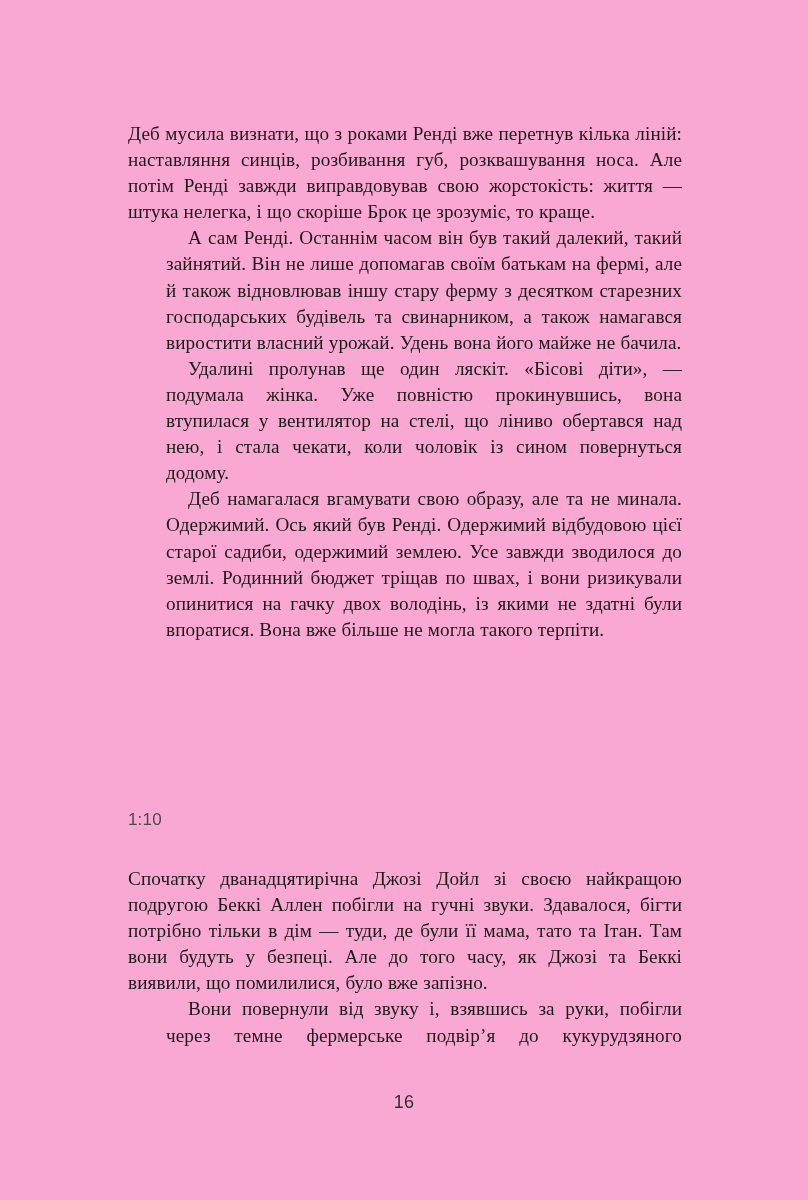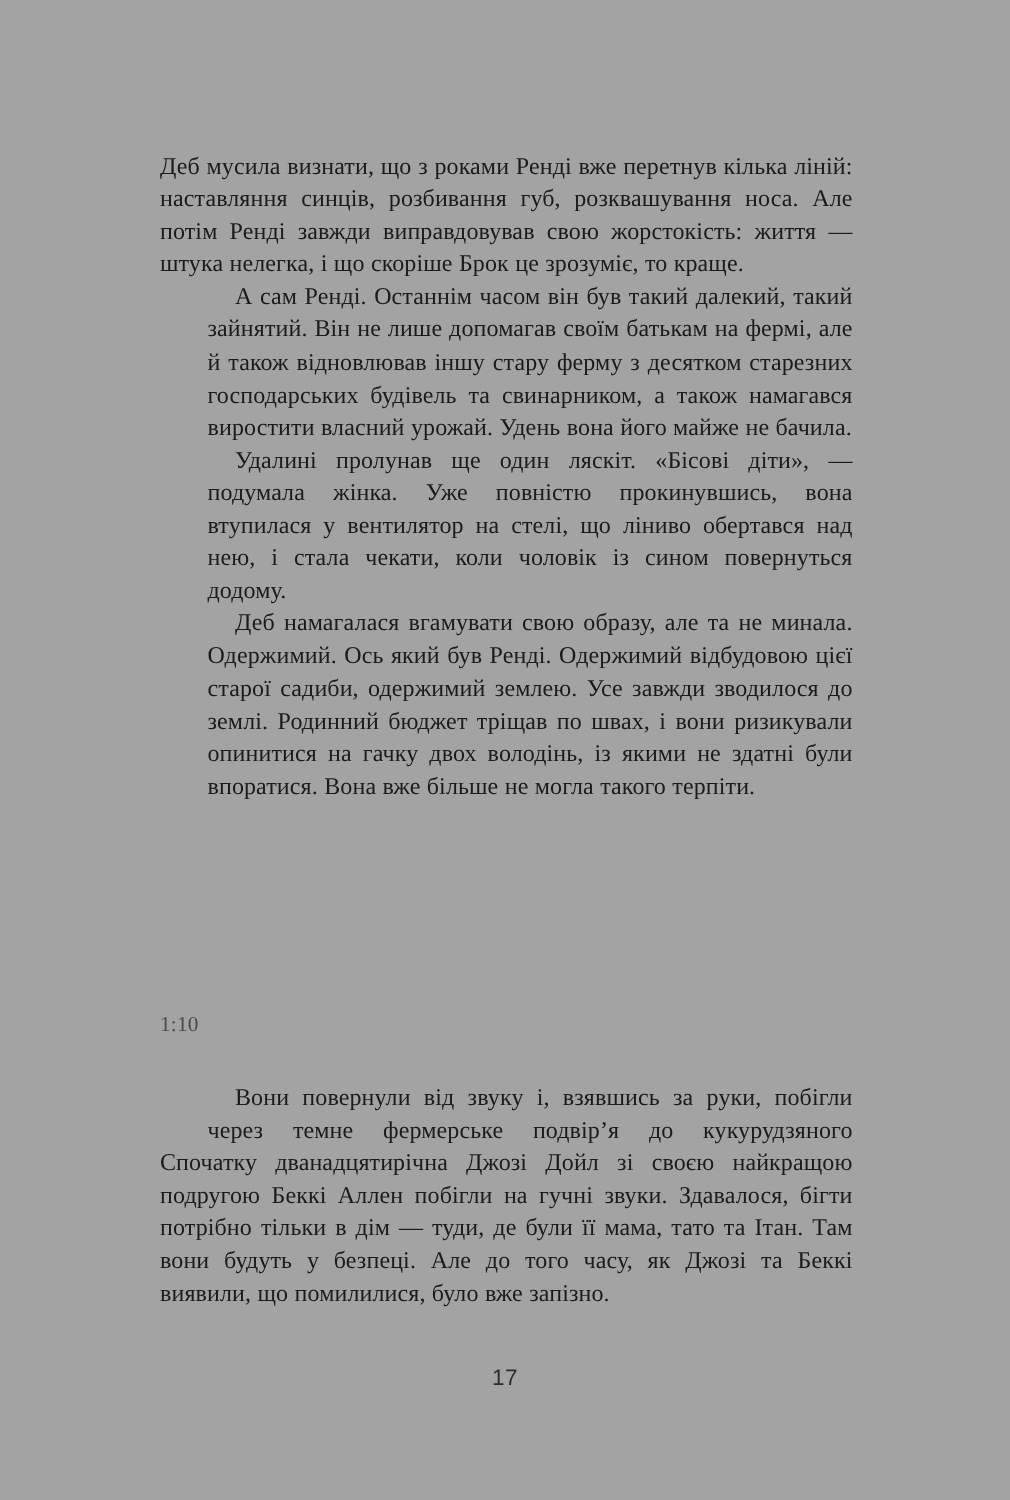--- a/index.html
+++ b/index.html
@@ -47,21 +47,21 @@
   }
 
   .para.no-indent {
     text-indent: 0;
   }
 
   .section-marker {
     position: absolute;
     left: 128px;
     top: 809px;
-    font-family: Liberation Serif, serif;
+    font-family: Liberation Sans, sans-serif;
     font-size: 17px;
     line-height: 22px;
     color: #4a4a4a;
     letter-spacing: 0.01em;
   }
 
   .block-two {
     position: absolute;
     left: 128px;
     top: 866px;
@@ -77,31 +77,31 @@
     font-family: "Liberation Sans", "DejaVu Sans", sans-serif;
     font-size: 18px;
     line-height: 24px;
     color: #2e2e2e;
     letter-spacing: 0.02em;
   }
 </style>
 </head>
 <body>
 
-<div class="page" style="background: #a3a3a3;">
+<div class="page" style="background: #f9a8d4;">
 
   <div class="text-block">
     <p class="para no-indent" style="color: rgb(27, 27, 27);">Деб мусила визнати, що з роками Ренді вже перетнув кілька ліній: наставляння синців, розбивання губ, розквашування носа. Але потім Ренді завжди виправдовував свою жорстокість: життя — штука нелегка, і що скоріше Брок це зрозуміє, то краще.</p>
     <p class="para indent" style="color: rgb(27, 27, 27);">А сам Ренді. Останнім часом він був такий далекий, такий зайнятий. Він не лише допомагав своїм батькам на фермі, але й також відновлював іншу стару ферму з десятком старезних господарських будівель та свинарником, а також намагався виростити власний урожай. Удень вона його майже не бачила.</p>
     <p class="para indent" style="color: rgb(27, 27, 27);">Удалині пролунав ще один ляскіт. «Бісові діти», — подумала жінка. Уже повністю прокинувшись, вона втупилася у вентилятор на стелі, що ліниво обертався над нею, і стала чекати, коли чоловік із сином повернуться додому.</p>
     <p class="para indent" style="color: rgb(27, 27, 27);">Деб намагалася вгамувати свою образу, але та не минала. Одержимий. Ось який був Ренді. Одержимий відбудовою цієї старої садиби, одержимий землею. Усе завжди зводилося до землі. Родинний бюджет тріщав по швах, і вони ризикували опинитися на гачку двох володінь, із якими не здатні були впоратися. Вона вже більше не могла такого терпіти.</p>
   </div>
 
   <div class="section-marker" style="color: rgb(74, 74, 74);">1:10</div>
 
   <div class="block-two">
+    <p class="para no-indent" style="color: rgb(27, 27, 27);">Спочатку дванадцятирічна Джозі Дойл зі своєю найкращою подругою Беккі Аллен побігли на гучні звуки. Здавалося, бігти потрібно тільки в дім — туди, де були її мама, тато та Ітан. Там вони будуть у безпеці. Але до того часу, як Джозі та Беккі виявили, що помилилися, було вже запізно.</p>
     <p class="para indent" style="color: rgb(27, 27, 27); text-align-last: justify;">Вони повернули від звуку і, взявшись за руки, побігли через темне фермерське подвір’я до кукурудзяного</p>
-    <p class="para no-indent" style="color: rgb(27, 27, 27);">Спочатку дванадцятирічна Джозі Дойл зі своєю найкращою подругою Беккі Аллен побігли на гучні звуки. Здавалося, бігти потрібно тільки в дім — туди, де були її мама, тато та Ітан. Там вони будуть у безпеці. Але до того часу, як Джозі та Беккі виявили, що помилилися, було вже запізно.</p>
   </div>
 
-  <div class="page-number">17</div>
+  <div class="page-number">16</div>
 
 </div>
 
 </body></html>

